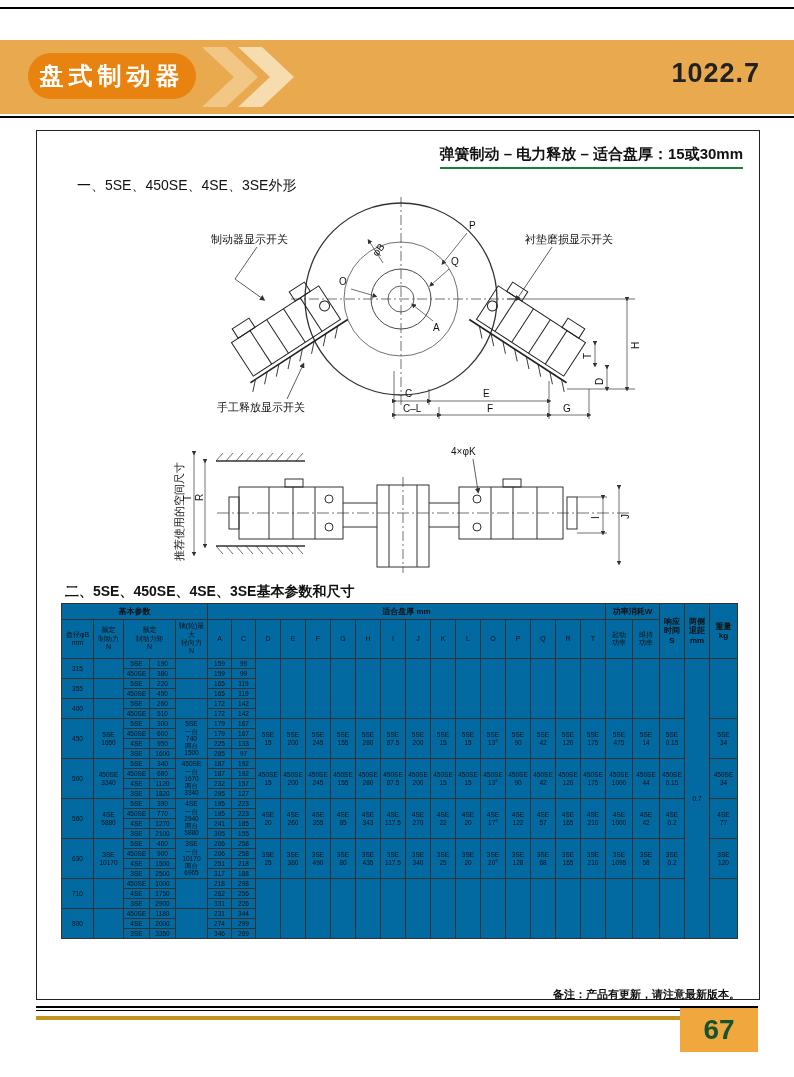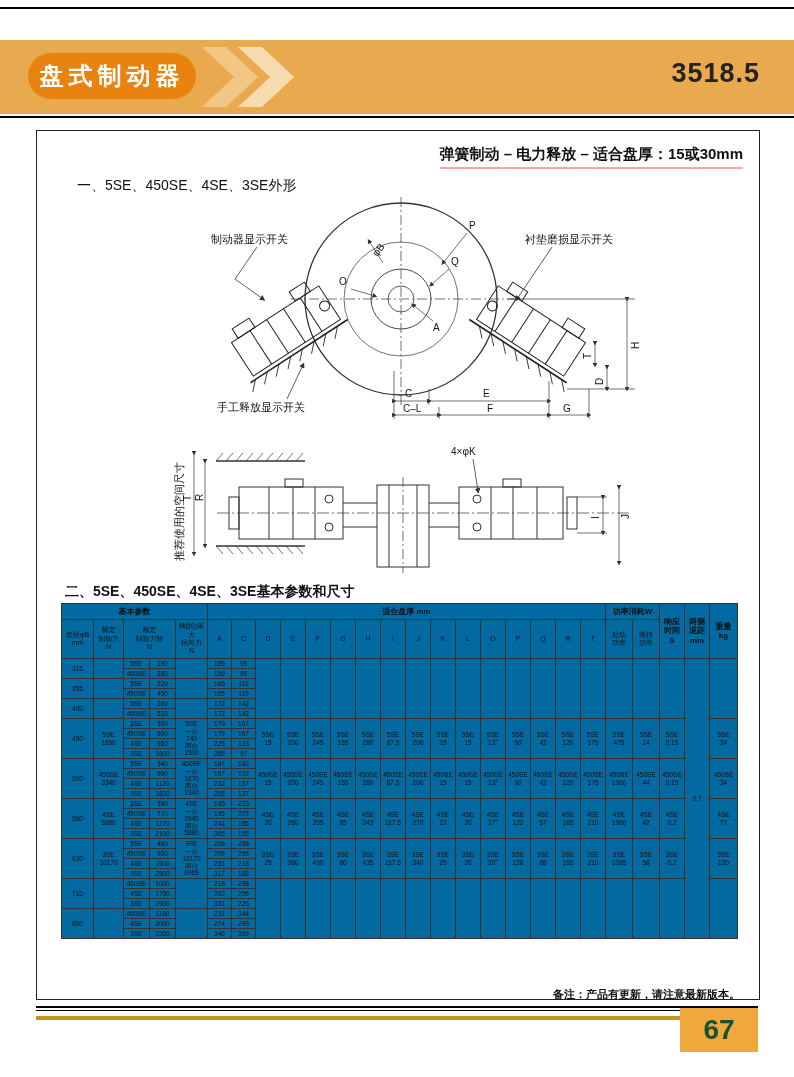--- a/index.html
+++ b/index.html
@@ -10,21 +10,21 @@
   .band      { position:absolute; left:0; top:40px; width:794px; height:74px; background:#E9A94E; }
   .badge     { position:absolute; left:28px; top:13px; width:168px; height:46px; background:#E8830F;
                border-radius:23px; color:#fff; font-size:24px; font-weight:bold; letter-spacing:5px;
                display:flex; align-items:center; justify-content:center; }
   .chevrons  { position:absolute; left:202px; top:7px; }
   .issue     { position:absolute; right:34px; top:18px; font-size:27px; font-weight:700; color:#222; letter-spacing:1px; }
   .band-rule { position:absolute; left:0; top:116px; width:794px; height:2px; background:#000; }
 
   .pagebox { position:absolute; left:36px; top:130px; width:722px; height:868px; border:1px solid #222; }
   .title   { position:absolute; right:16px; top:14px; font-size:15px; font-weight:bold;
-             border-bottom:2px solid #fca5a5; padding-bottom:3px; }
+             border-bottom:2px solid #15803d; padding-bottom:3px; }
   .sec1    { position:absolute; left:40px; top:46px;  font-size:14px; font-weight:normal; }
   .sec2    { position:absolute; left:28px; top:452px; font-size:14px; font-weight:bold; }
   .drawing { position:absolute; left:10px; top:62px; }
   .drawing text { font-size:11px; fill:#111; }
   .drawing text.dim { font-size:10px; }
 
   .params { position:absolute; left:24px; top:472px; border-collapse:collapse; table-layout:fixed; background:#0369a1; }
   .params th, .params td { border:1px solid #333; padding:0; text-align:center; vertical-align:middle;
                            white-space:pre-line; overflow:hidden; }
   .params thead tr:first-child th { font-size:8px; font-weight:bold; height:15px; line-height:1.15; }
@@ -46,21 +46,21 @@
 <div class="sheet">
 
   <div class="top-rule"></div>
 
   <div class="band">
     <div class="badge">盘式制动器</div>
     <svg class="chevrons" width="140" height="60" viewBox="0 0 140 60">
       <polygon points="0,0 24,0 56,30 24,60 0,60 32,30" fill="#F2C786"></polygon>
       <polygon points="36,0 60,0 92,30 60,60 36,60 68,30" fill="#F6DCAE"></polygon>
     </svg>
-    <div class="issue">3518.5</div>
+    <div class="issue">1022.7</div>
   </div>
   <div class="band-rule"></div>
 
   <div class="pagebox">
 
     <div class="title">弹簧制动 – 电力释放 – 适合盘厚：15或30mm</div>
     <div class="sec1">一、5SE、450SE、4SE、3SE外形</div>
 
     <svg class="drawing" width="700" height="380" viewBox="0 0 700 380">
       <defs>

